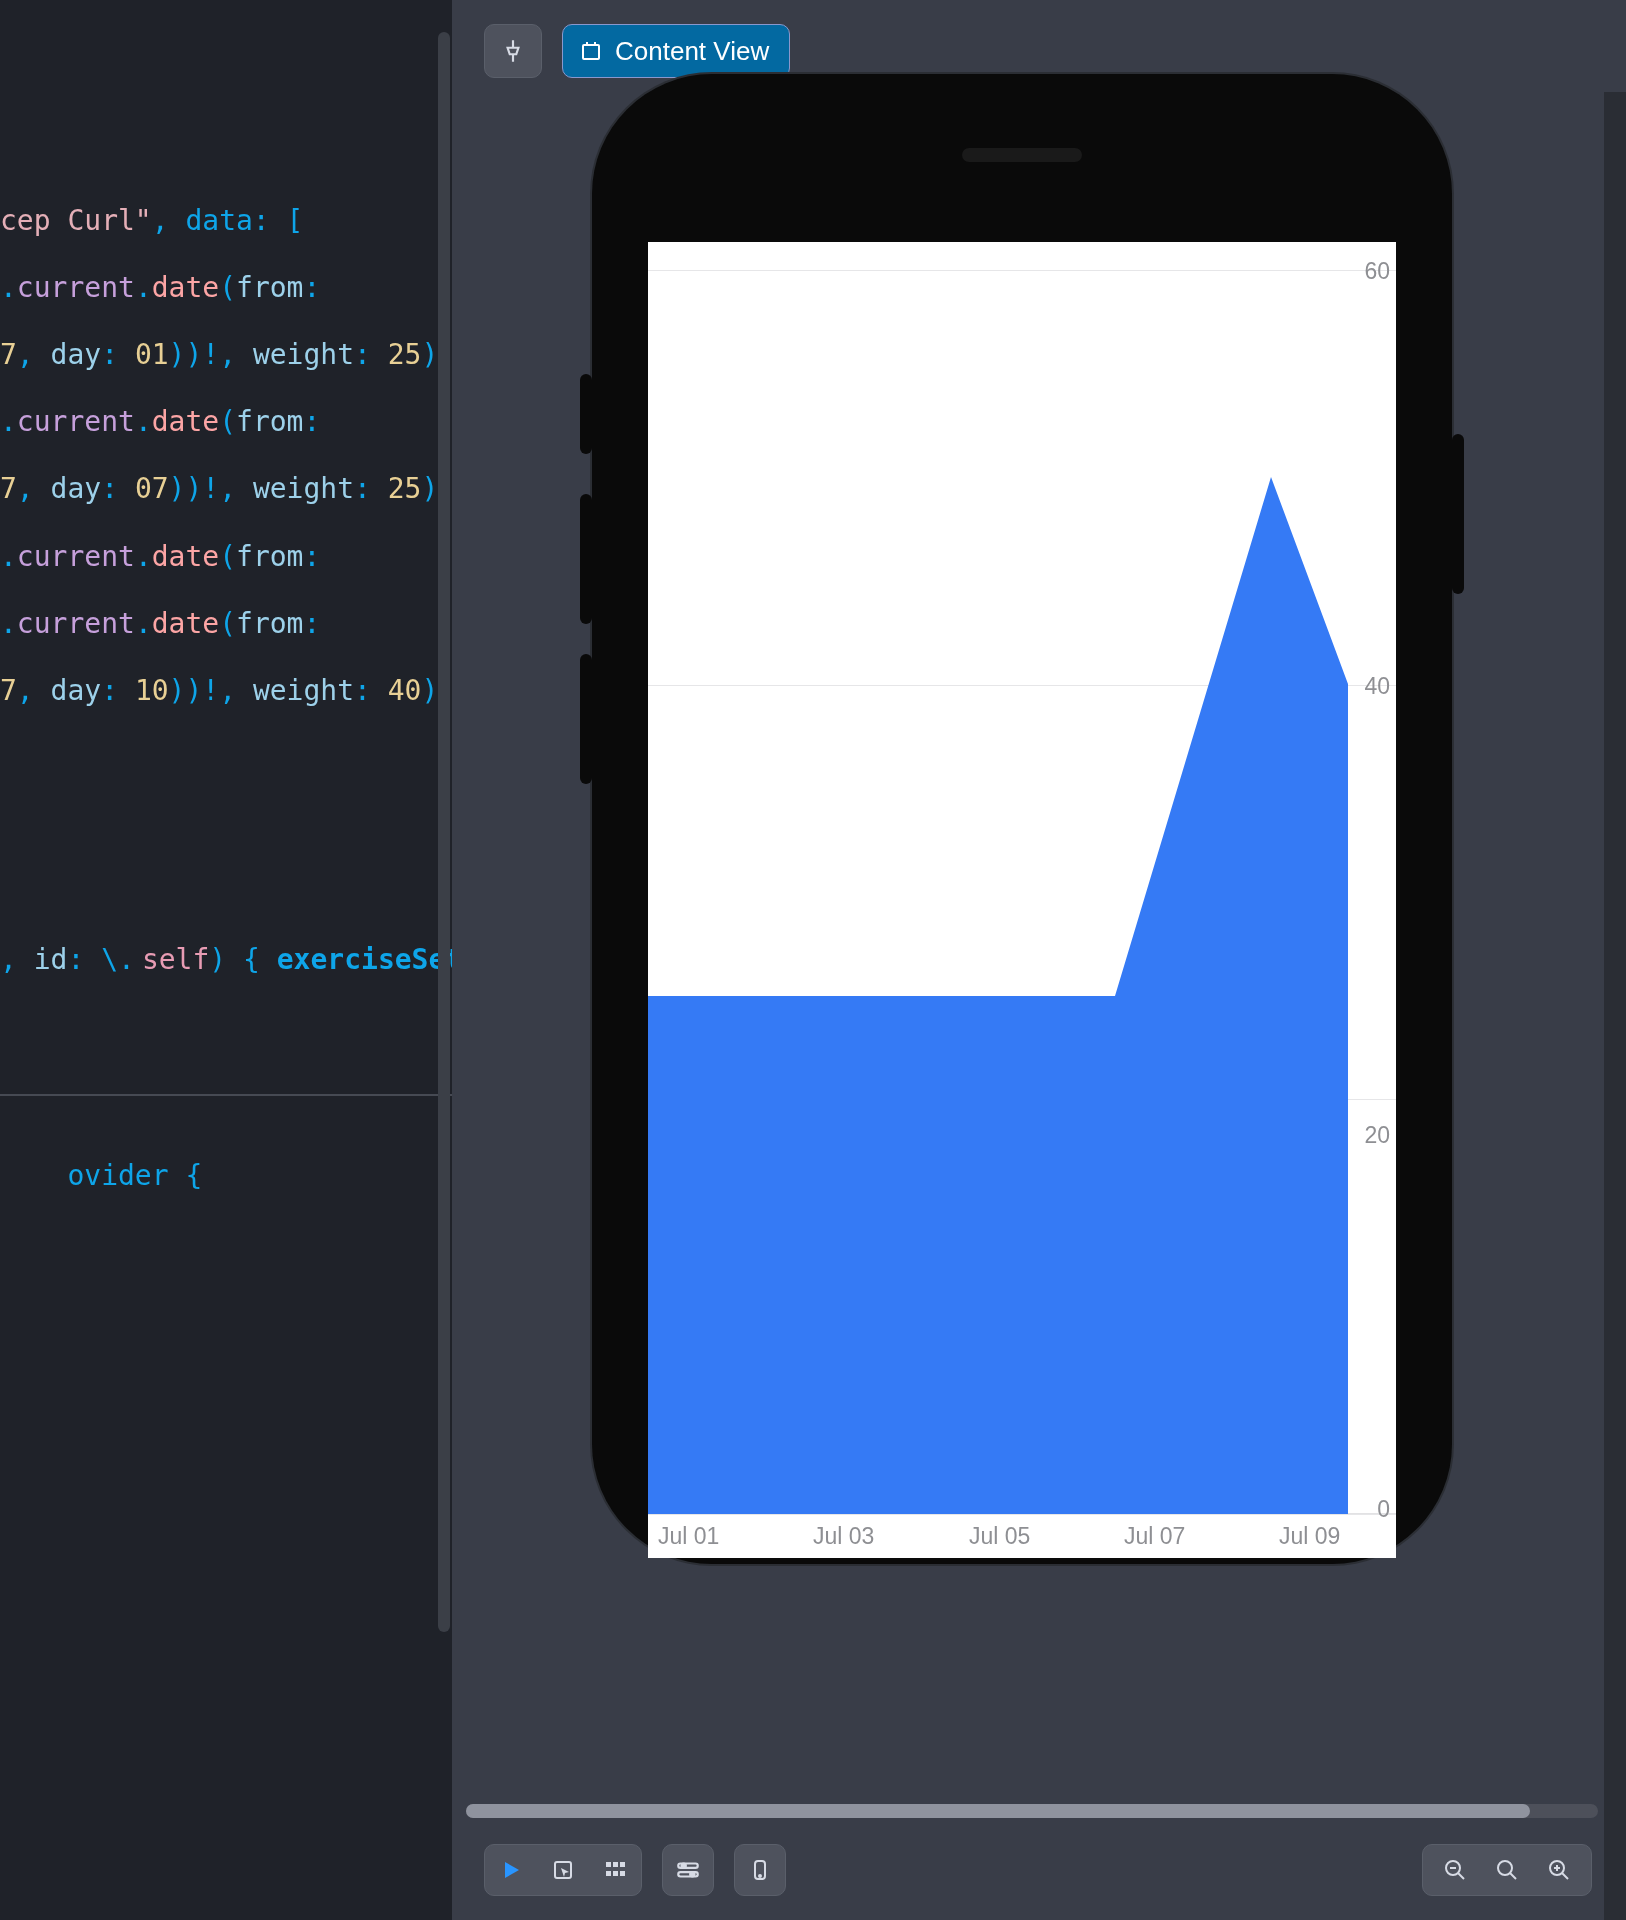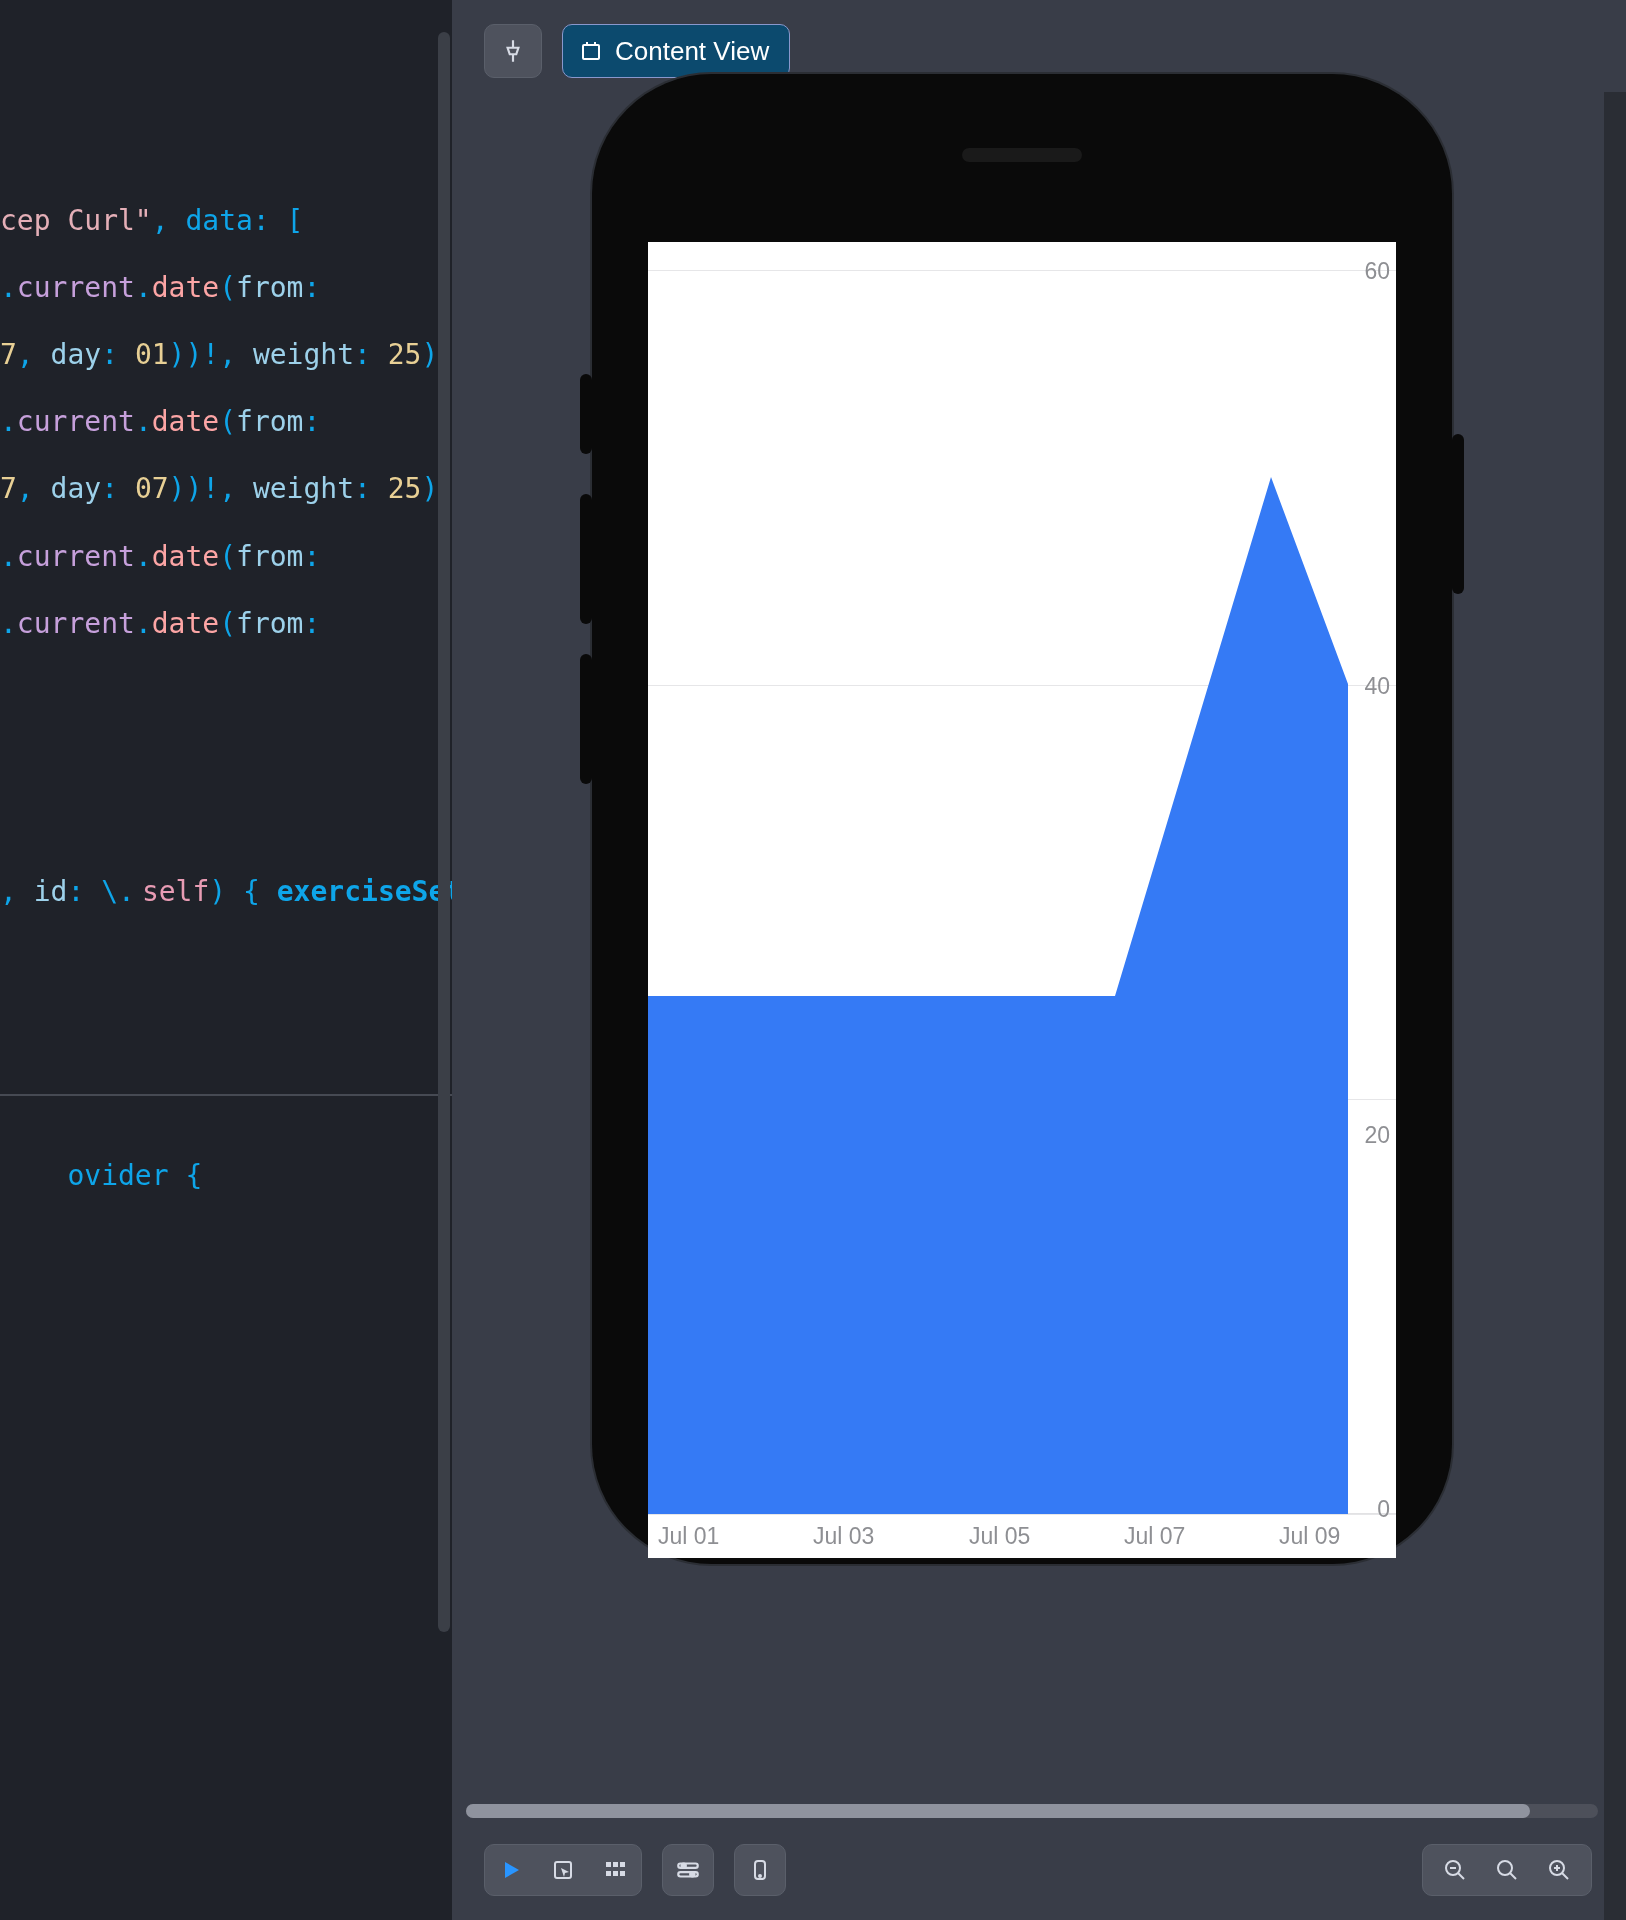--- a/index.html
+++ b/index.html
@@ -96,21 +96,21 @@
     background:#4e525d;
     border:1px solid #5a5f6a;
     border-radius:10px;
     display:flex;
     align-items:center;
     justify-content:center;
     color:#d7dbe5;
   }
   .content-view-btn{
     height:54px;
-    background:#0c4a6e;
+    background:#0369a1;
     border:1px solid #8a98cc;
     border-radius:10px;
     display:flex;
     align-items:center;
     gap:12px;
     padding:0 20px 0 16px;
     color:#fff;
     font-family: -apple-system, "SF Pro", Helvetica, Arial, sans-serif;
     font-size:26px;
     font-weight:500;
@@ -296,20 +296,21 @@
 
 <div class="editor-wrap">
   <div class="editor">
 <span class="line"><span class="tok-str">cep Curl"</span><span class="tok-id">, data: [</span></span>
 <span class="line"><span class="tok-id">.</span><span class="tok-member">current</span><span class="tok-id">.</span><span class="tok-func">date</span><span class="tok-id">(</span><span class="tok-param">from</span><span class="tok-id">:</span></span>
 <span class="line"><span class="tok-num">7</span><span class="tok-id">, </span><span class="tok-param">day</span><span class="tok-id">: </span><span class="tok-num">01</span><span class="tok-id">))!, </span><span class="tok-param">weight</span><span class="tok-id">: </span><span class="tok-num">25</span><span class="tok-id">),</span></span>
 <span class="line"><span class="tok-id">.</span><span class="tok-member">current</span><span class="tok-id">.</span><span class="tok-func">date</span><span class="tok-id">(</span><span class="tok-param">from</span><span class="tok-id">:</span></span>
 <span class="line"><span class="tok-num">7</span><span class="tok-id">, </span><span class="tok-param">day</span><span class="tok-id">: </span><span class="tok-num">07</span><span class="tok-id">))!, </span><span class="tok-param">weight</span><span class="tok-id">: </span><span class="tok-num">25</span><span class="tok-id">),</span></span>
 <span class="line"><span class="tok-id">.</span><span class="tok-member">current</span><span class="tok-id">.</span><span class="tok-func">date</span><span class="tok-id">(</span><span class="tok-param">from</span><span class="tok-id">:</span></span>
 <span class="line"><span class="tok-id">.</span><span class="tok-member">current</span><span class="tok-id">.</span><span class="tok-func">date</span><span class="tok-id">(</span><span class="tok-param">from</span><span class="tok-id">:</span></span>
+<span class="line"><span class="tok-num">7</span><span class="tok-id">, </span><span class="tok-param">day</span><span class="tok-id">: </span><span class="tok-num">10</span><span class="tok-id">))!, </span><span class="tok-param">weight</span><span class="tok-id">: </span><span class="tok-num">40</span><span class="tok-id">)</span></span>
 <span class="line">
 </span>
 <span class="line">
 </span>
 <span class="line">
 </span>
 <span class="line"><span class="tok-id">, </span><span class="tok-param">id</span><span class="tok-id">: \.</span><span class="tok-kw">self</span><span class="tok-id">) { </span><span class="tok-id" style="font-weight:600">exerciseSet </span></span>
 <span class="line">
 </span>
 

